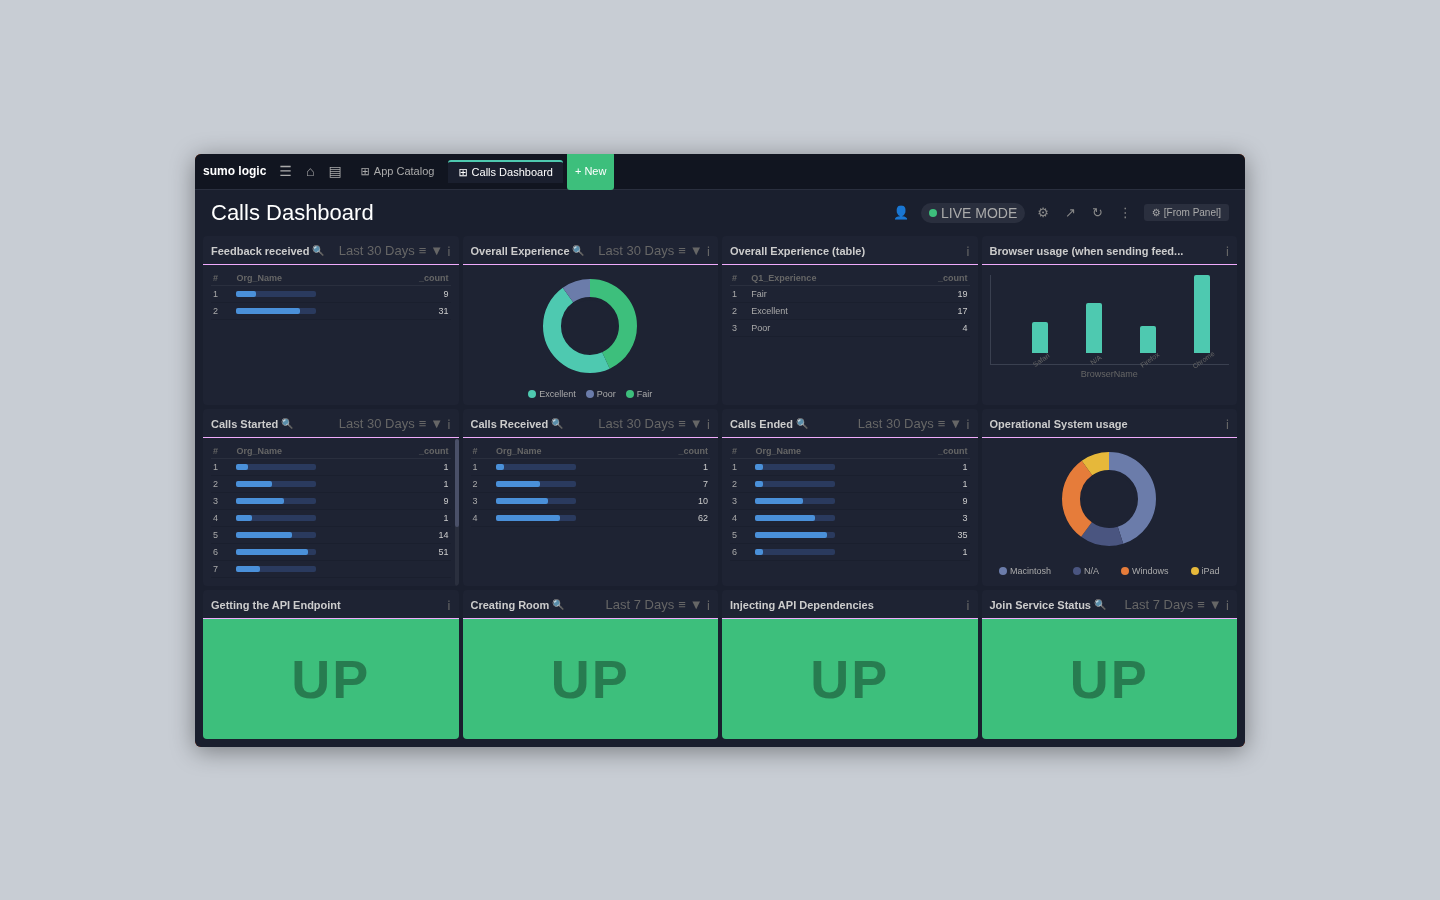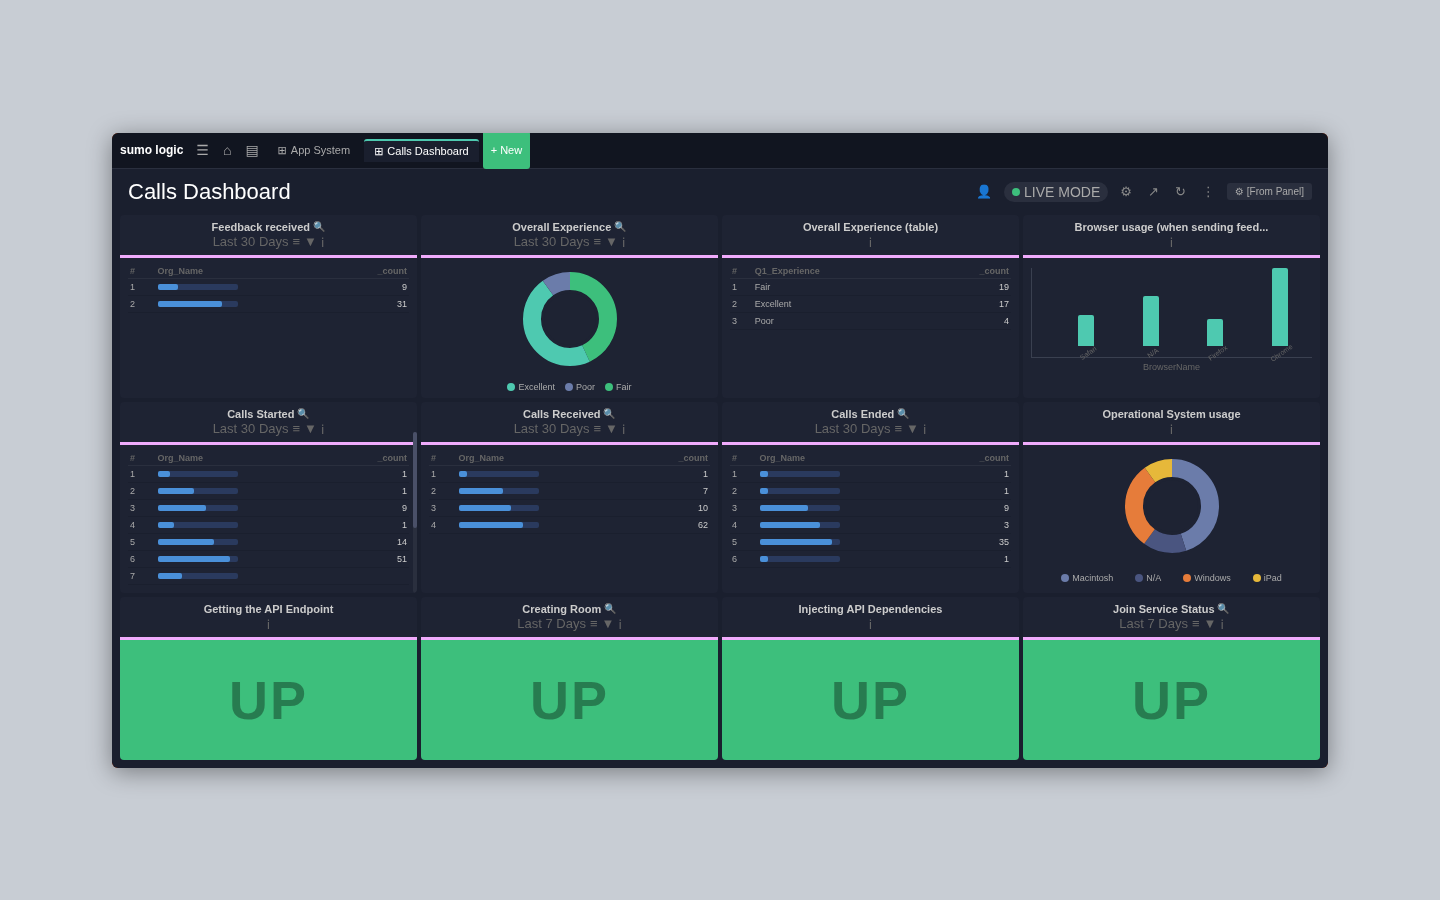--- a/index.html
+++ b/index.html
@@ -6,21 +6,21 @@
     body {
       background: #c8cdd4;
       font-family: 'Segoe UI', Arial, sans-serif;
       display: flex;
       justify-content: center;
       align-items: center;
       min-height: 100vh;
       font-size: 12px;
     }
     .app-window {
-      width: 1216px;
+      width: 1050px;
       background: #c2410c;
       border-radius: 6px;
       overflow: hidden;
       box-shadow: 0 4px 24px rgba(0,0,0,0.4);
     }
     
     .nav-bar {
       background: #111520;
       display: flex;
       align-items: center;
@@ -124,22 +124,21 @@
       border-radius: 4px;
       overflow: hidden;
       display: flex;
       flex-direction: column;
     }
     .panel-header {
       display: flex;
       align-items: center;
       justify-content: space-between;
       padding: 6px 8px 4px;
-      border-bottom: 3px solid #f0abfc;
-      flex-direction: column;
+      border-bottom: 1px solid #f0abfc;
     }
     .panel-title {
       color: #ccc;
       font-size: 11px;
       font-weight: 600;
       display: flex;
       align-items: center;
       gap: 3px;
     }
     .panel-title .search-icon { color: #666; font-size: 10px; }
@@ -273,21 +272,21 @@
 
 <div class="app-window">
 
   <div class="nav-bar">
     <span class="nav-logo">sumo logic</span>
     <button class="nav-icon-btn">☰</button>
     <button class="nav-icon-btn">⌂</button>
     <button class="nav-icon-btn">▤</button>
     <div class="nav-tab">
       <span>⊞</span>
-      <span>App System</span>
+      <span>App Catalog</span>
     </div>
     <div class="nav-tab active">
       <span>⊞</span>
       <span>Calls Dashboard</span>
     </div>
     <button class="nav-tab-new">+ New</button>
   </div>
 
   <div class="dash-header">
     <h1 class="dash-title">Calls Dashboard</h1>

